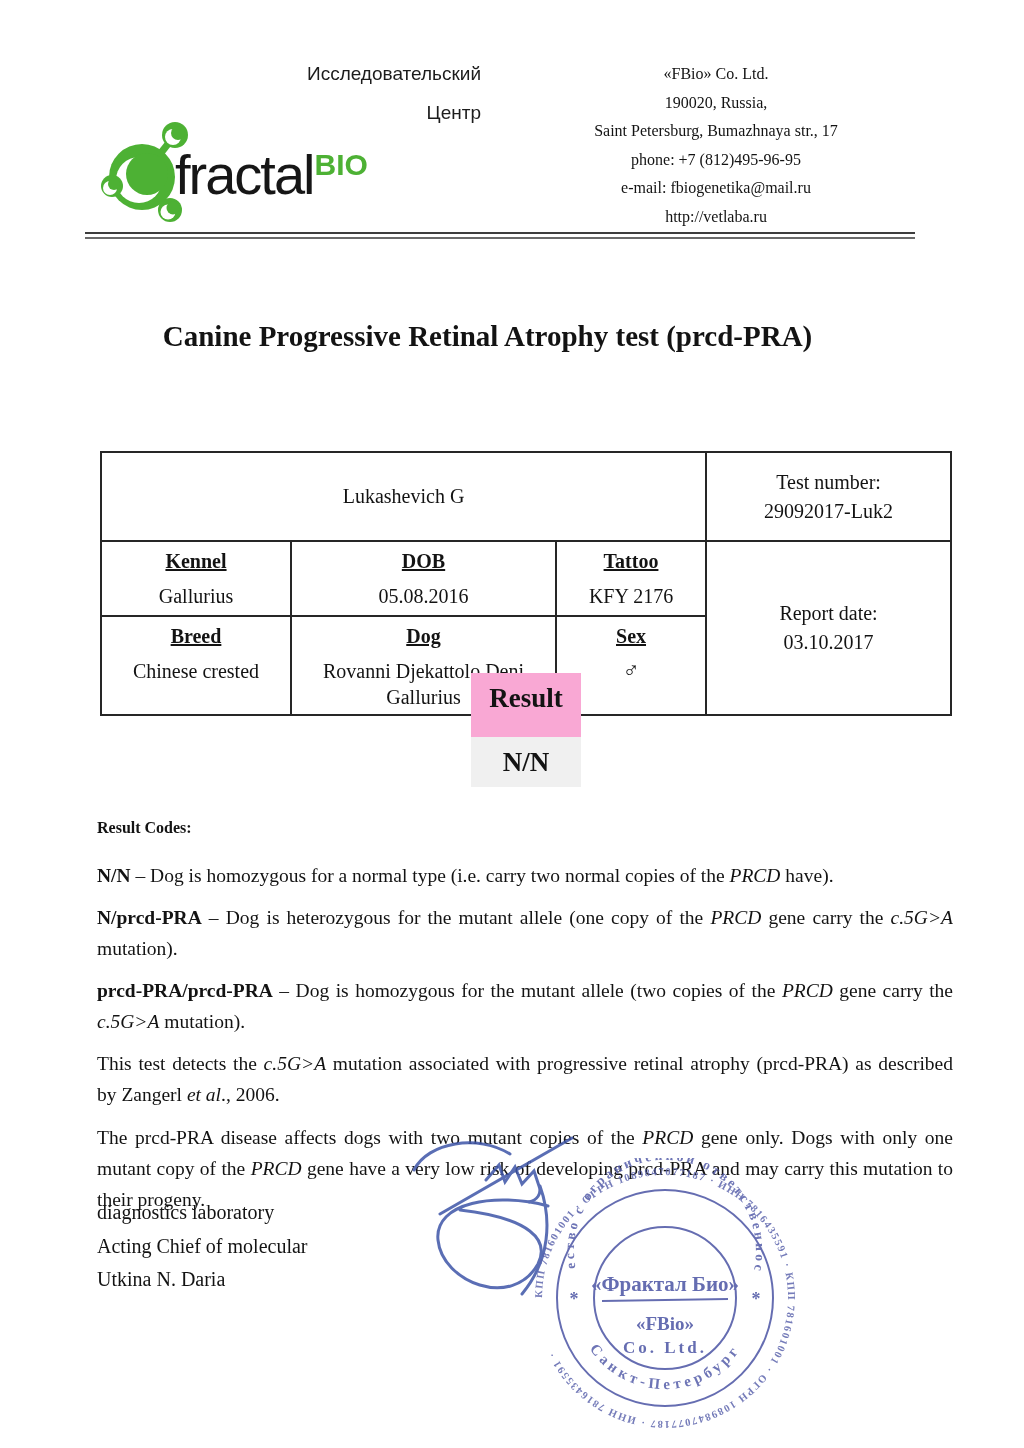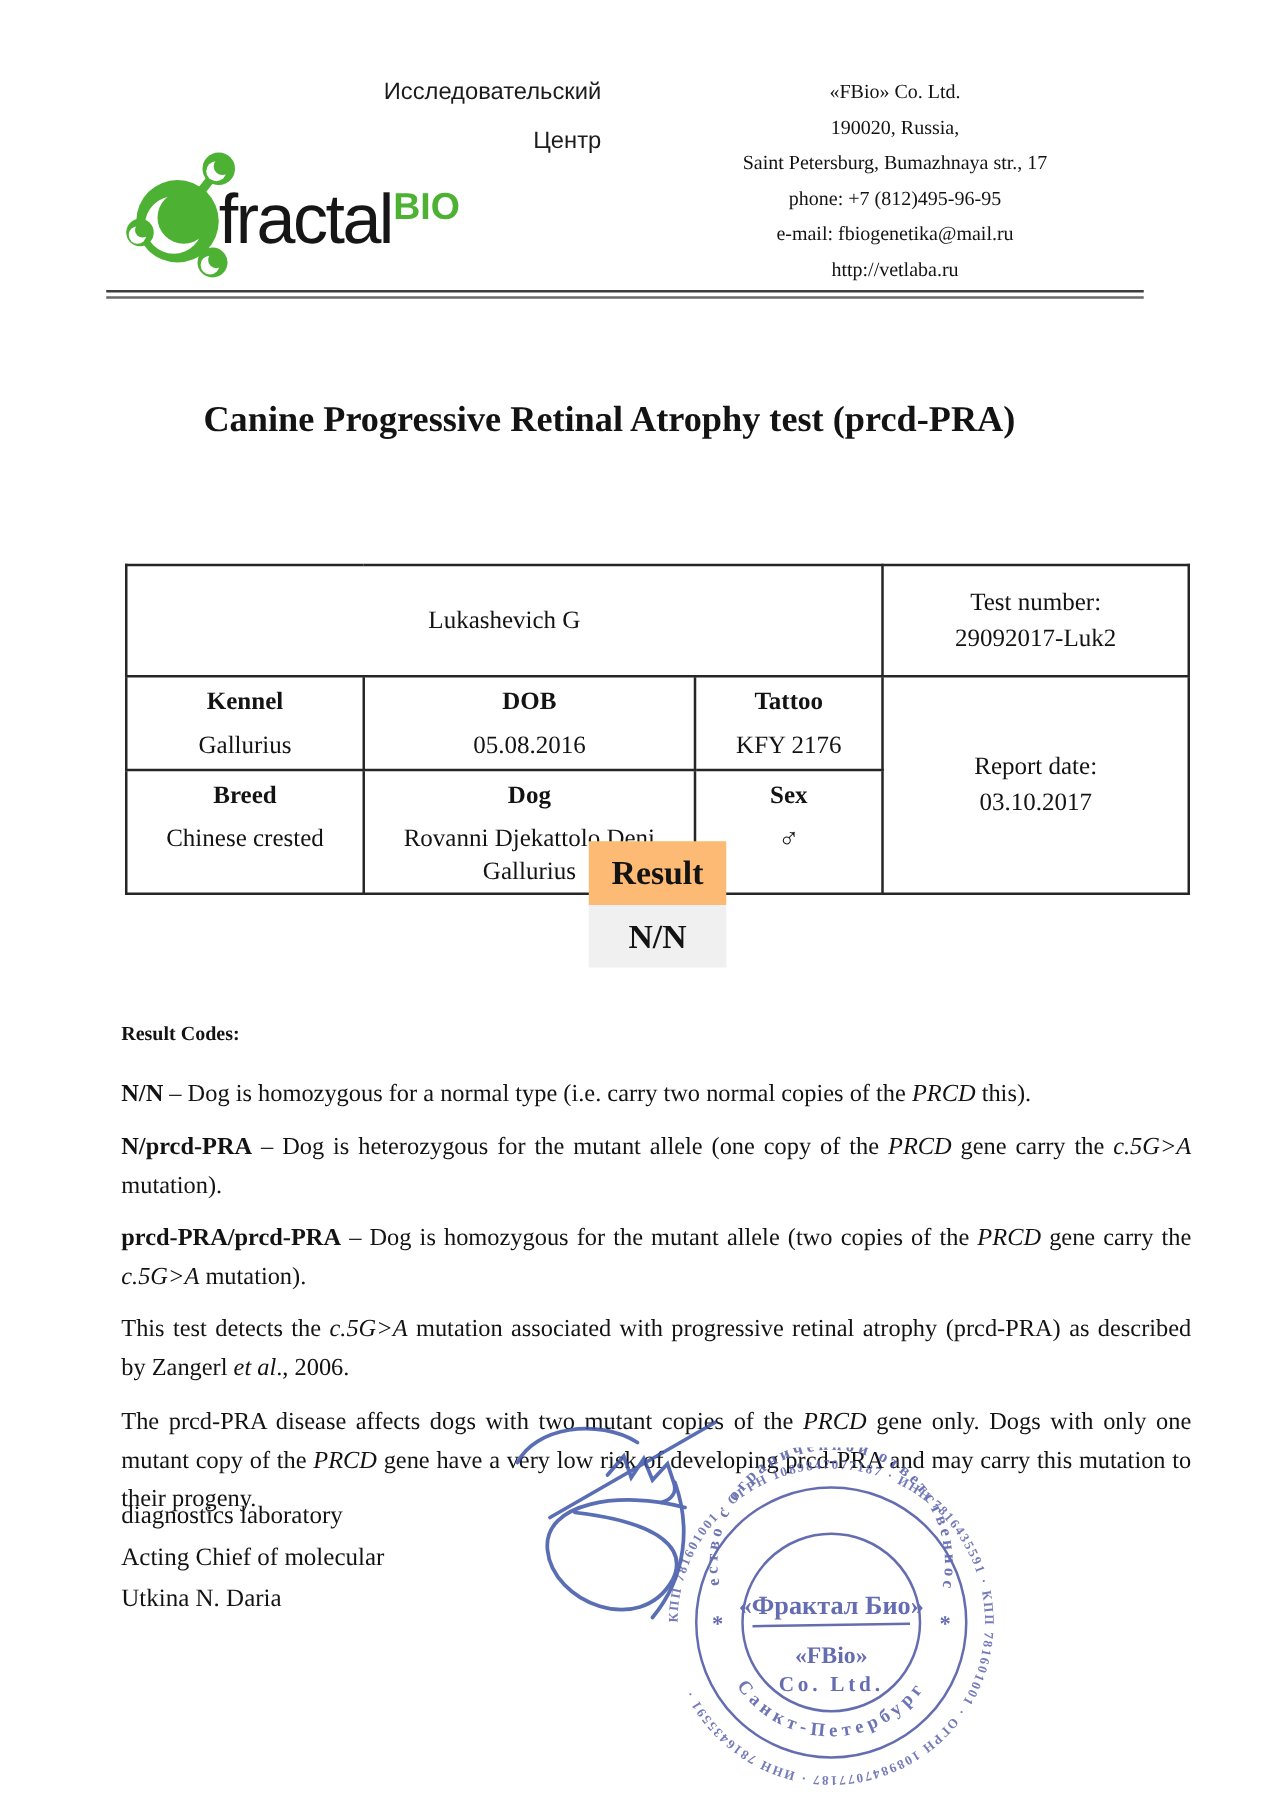--- a/index.html
+++ b/index.html
@@ -26,29 +26,29 @@
              font-weight:bold;font-size:29px;}
 
   
   .info-table{position:absolute;left:100px;top:407px;width:850px;border-collapse:collapse;
               table-layout:fixed;margin-top:44px;}
   .info-table td{border:2px solid #262626;text-align:center;padding:0;font-size:20px;}
   .c1{width:190px}.c2{width:265px}.c3{width:150px}.c4{width:245px}
   .r1 td{height:87px;vertical-align:middle;}
   .r2 td{height:73px;vertical-align:top;}
   .r3 td{height:97px;vertical-align:top;}
-  .cell-label{font-weight:bold;padding-top:8px;}
+  .cell-label{font-weight:bold;padding-top:8px;text-decoration:underline;}
   .cell-value{padding:10px 14px 0 14px;line-height:26px;}
   .mid-cell{vertical-align:middle !important;line-height:29px;}
   .sex-symbol{font-size:23px;}
 
   
   .result{position:absolute;left:471px;top:673px;width:110px;text-align:center;
           font-weight:bold;font-size:27px;}
-  .result-label{height:51px;line-height:51px;background:#fdba74;}
+  .result-label{height:64px;line-height:51px;background:#f9a8d4;}
   .result-value{height:50px;line-height:50px;background:#f0f0f0;}
 
   
   .codes{position:absolute;left:97px;top:812px;width:856px;font-size:19.5px;line-height:31px;}
   .codes-heading{font-size:16px;font-weight:bold;margin:0 0 17px 0;}
   .codes p{margin:0 0 11px 0;text-align:justify;}
   .codes p.gap{margin-top:12px;}
   .b{font-weight:bold}.i{font-style:italic}
 
   
@@ -157,21 +157,21 @@
   </tbody>
     </table>
 
   <div class="result">
     <div class="result-label">Result</div>
     <div class="result-value">N/N</div>
   </div>
 
   <div class="codes">
     <div class="codes-heading">Result Codes:</div>
-    <p><span class="b">N/N</span><span> – Dog is homozygous for a normal type (i.e. carry two normal copies of the </span><span class="i">PRCD</span><span> this).</span></p>
+    <p><span class="b">N/N</span><span> – Dog is homozygous for a normal type (i.e. carry two normal copies of the </span><span class="i">PRCD</span><span> have).</span></p>
     <p><span class="b">N/prcd-PRA</span><span> – Dog is heterozygous for the mutant allele (one copy of the </span><span class="i">PRCD</span><span> gene carry the </span><span class="i">c.5G&gt;A</span><span> mutation).</span></p>
     <p><span class="b">prcd-PRA/prcd-PRA</span><span> – Dog is homozygous for the mutant allele (two copies of the </span><span class="i">PRCD</span><span> gene carry the </span><span class="i">c.5G&gt;A</span><span> mutation).</span></p>
     <p><span>This test detects the </span><span class="i">c.5G&gt;A</span><span> mutation associated with progressive retinal atrophy (prcd-PRA) as described by Zangerl </span><span class="i">et al</span><span>., 2006.</span></p>
     <p class="gap"><span>The prcd-PRA disease affects dogs with two mutant copies of the </span><span class="i">PRCD</span><span> gene only. Dogs with only one mutant copy of the </span><span class="i">PRCD</span><span> gene  have a very low risk of developing prcd-PRA and may carry this mutation to their progeny.</span></p>
   </div>
 
   <div class="sig-block">
     <div>diagnostics laboratory</div>
     <div>Acting Chief of molecular</div>
     <div>Utkina N. Daria</div>

